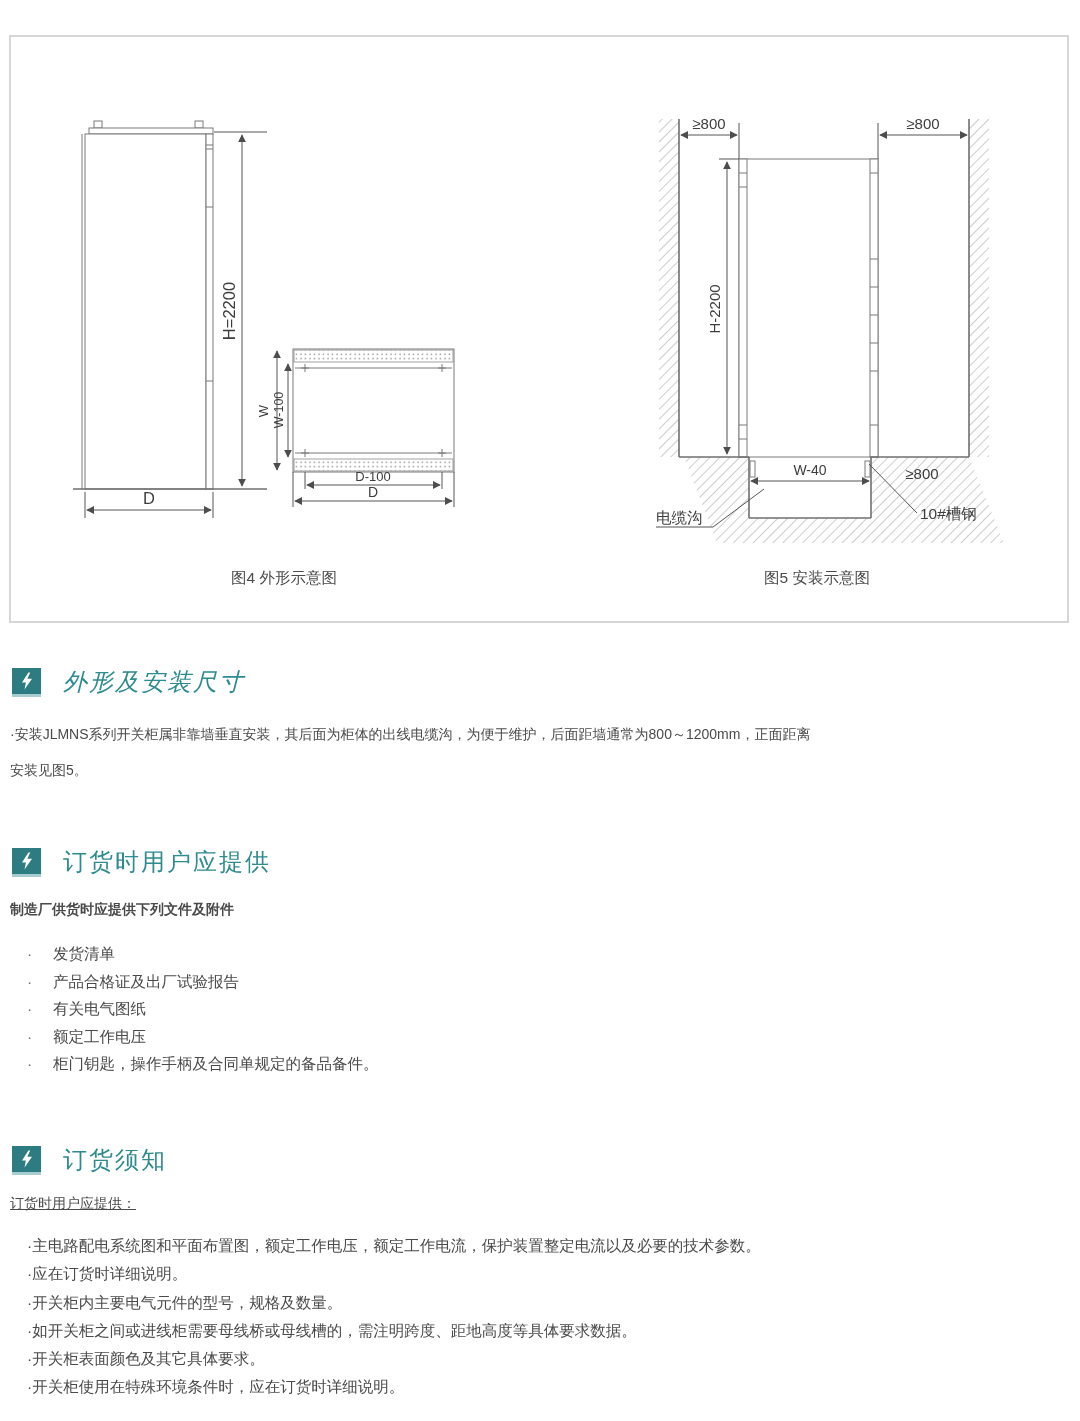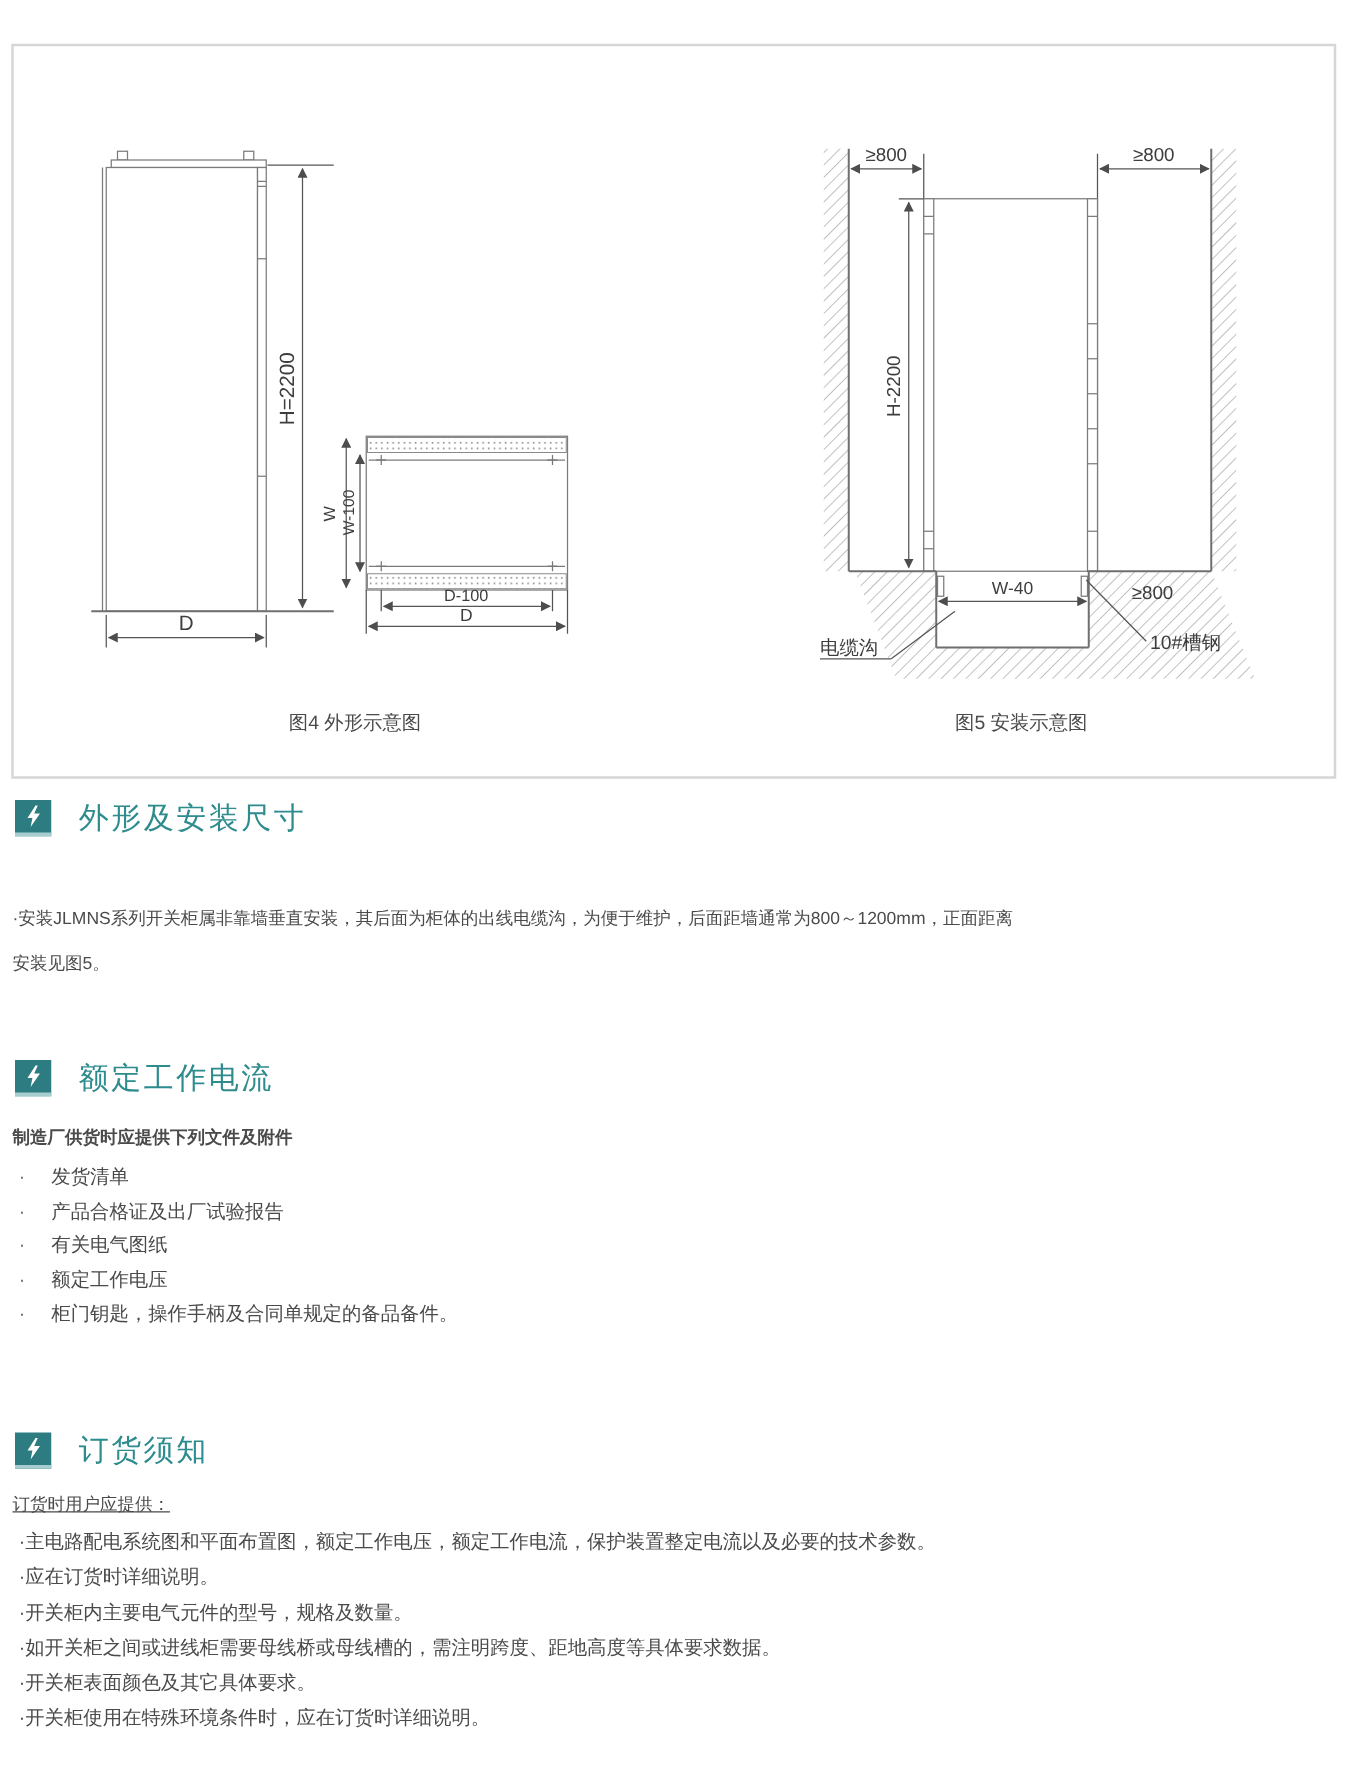--- a/index.html
+++ b/index.html
@@ -12,21 +12,21 @@
   .fig-panel svg{position:absolute;left:0;top:0;}
 
   
   .sec-head{position:absolute;left:12px;display:flex;align-items:center;}
   .sec-icon{width:29px;height:29px;background:#2d7c81;border-bottom:3px solid #a7cdd0;
             box-sizing:border-box;display:flex;align-items:center;justify-content:center;flex:0 0 29px;}
   .sec-title{margin-left:22px;font-size:24px;font-weight:400;color:#2e8b8e;letter-spacing:2px;white-space:nowrap;}
 
   .body-text{position:absolute;left:10px;color:#4a4a4a;font-size:14px;white-space:nowrap;}
   .para-line{line-height:36px;}
-  .list{position:absolute;left:10px;margin:0;padding:0;list-style:none;color:#4a4a4a;font-size:15.5px;}
+  .list{position:absolute;left:10px;margin:12px;padding:0;list-style:none;color:#4a4a4a;font-size:15.5px;}
   .list li{white-space:nowrap;}
   .list-gap li{line-height:27.6px;padding-left:5px;}
   .list-gap .bullet{display:inline-block;width:26px;color:#6a6a6a;}
   .list-tight li{line-height:28.3px;padding-left:5px;}
   .list-tight .bullet{display:inline;color:#4a4a4a;}
 
   
   .dwg{stroke:#7b7b7b;stroke-width:1;fill:none;}
   .dwg-thick{stroke:#6f6f6f;stroke-width:1.6;fill:none;}
   .dim{stroke:#555555;stroke-width:1;fill:none;}
@@ -178,40 +178,40 @@
         <text class="dim-txt" font-size="15.5" x="645" y="486">电缆沟</text>
 
         <line class="dim" x1="906" y1="476" x2="858" y2="427"></line>
         <text class="dim-txt" font-size="15.5" x="909" y="482">10#槽钢</text>
       </g>
 
       <text class="cap-txt" text-anchor="middle" x="806" y="546">图5 安装示意图</text>
     </svg>
   </div>
 
-  <div class="sec-head" style="top:638px;">
+  <div class="sec-head" style="top:666px;font-style:italic;">
     <div class="sec-icon">
       <svg width="20" height="22" viewBox="0 0 28 28">
           <polygon points="16,2 7,16 12.5,16 10.5,26 21,11 14.5,11 18.5,2" fill="#ffffff"></polygon>
         </svg>
     </div>
     <div class="sec-title">外形及安装尺寸</div>
   </div>
   <div class="body-text" style="top:716px;">
     <div class="para-line">·安装JLMNS系列开关柜属非靠墙垂直安装，其后面为柜体的出线电缆沟，为便于维护，后面距墙通常为800～1200mm，正面距离</div>
     <div class="para-line">安装见图5。</div>
   </div>
 
   <div class="sec-head" style="top:846px;">
     <div class="sec-icon">
       <svg width="20" height="22" viewBox="0 0 28 28">
           <polygon points="16,2 7,16 12.5,16 10.5,26 21,11 14.5,11 18.5,2" fill="#ffffff"></polygon>
         </svg>
     </div>
-    <div class="sec-title">额定工作电流</div>
+    <div class="sec-title">订货时用户应提供</div>
   </div>
   <div class="body-text" style="top:901px;font-weight:bold;">制造厂供货时应提供下列文件及附件</div>
   <ul class="list list-gap" style="top:928px;">
     <li><span class="bullet">·</span><span>发货清单</span></li>
     <li><span class="bullet">·</span><span>产品合格证及出厂试验报告</span></li>
     <li><span class="bullet">·</span><span>有关电气图纸</span></li>
     <li><span class="bullet">·</span><span>额定工作电压</span></li>
     <li><span class="bullet">·</span><span>柜门钥匙，操作手柄及合同单规定的备品备件。</span></li>
   </ul>
 

